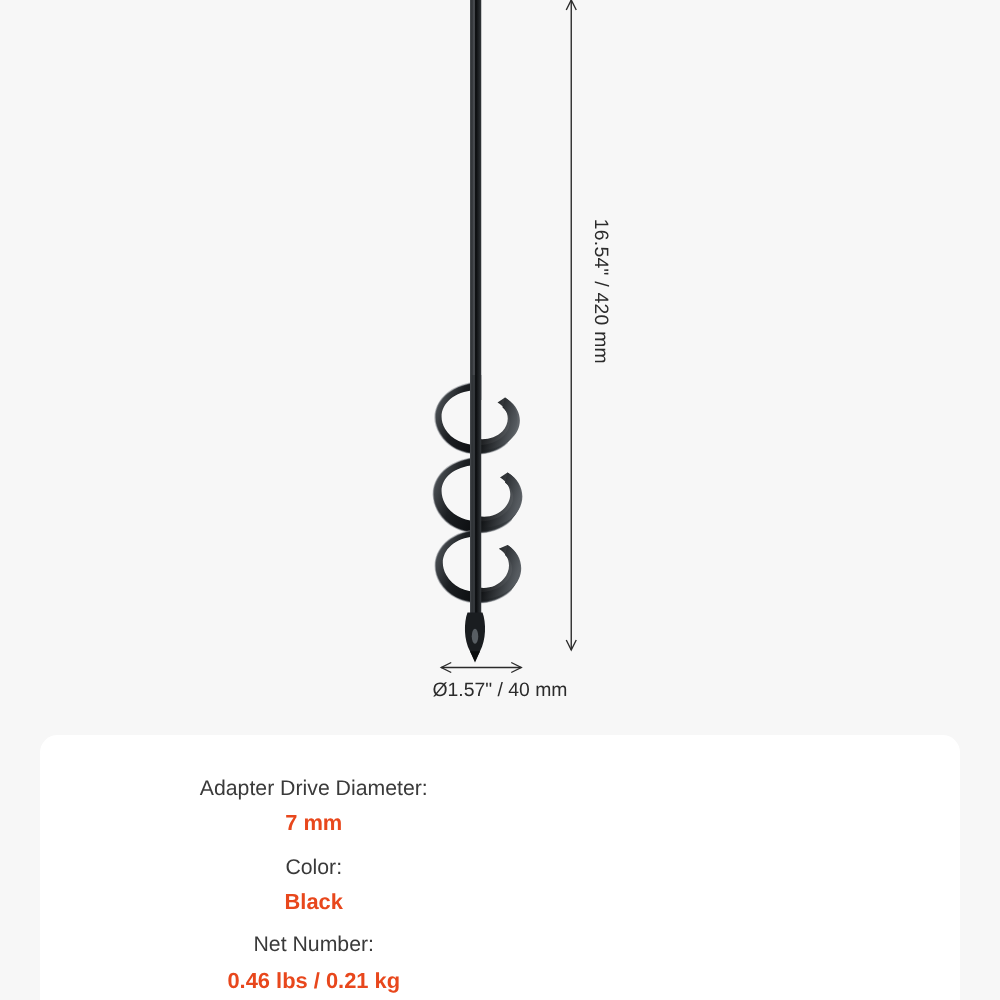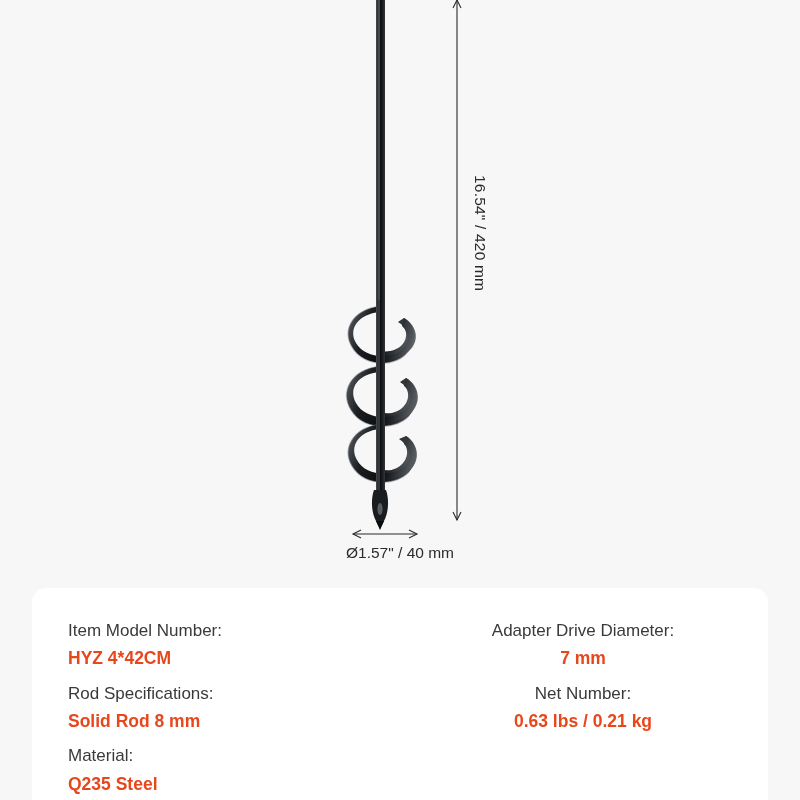--- a/index.html
+++ b/index.html
@@ -227,43 +227,32 @@
     </svg>
 
     <div class="vdim-label">16.54" / 420 mm</div>
 
     <div class="hdim-label">Ø1.57"  /  40 mm</div>
   </div>
 
   <div id="spec-card">
     <div class="spec-columns">
 
-      <div class="spec-col left">
-        <div class="spec-pair">
-          <div class="spec-label">Item Model Number:</div>
-          <div class="spec-value">HYZ 4*42CM</div>
-        </div>
-        <div class="spec-pair">
-          <div class="spec-label">Rod Specifications:</div>
-          <div class="spec-value">Solid Rod 8 mm</div>
-        </div>
-        <div class="spec-pair">
-          <div class="spec-label">Material:</div>
-          <div class="spec-value">Q235 Steel</div>
-        </div>
-
-      </div>
 
       <div class="spec-col right">
         <div class="spec-pair">
           <div class="spec-label">Adapter Drive Diameter:</div>
           <div class="spec-value">7 mm</div>
         </div>
         <div class="spec-pair">
+          <div class="spec-label">Color:</div>
+          <div class="spec-value">Black</div>
+        </div>
+        <div class="spec-pair">
           <div class="spec-label">Net Number:</div>
-          <div class="spec-value">0.63 lbs / 0.21 kg</div>
+          <div class="spec-value">0.46 lbs / 0.21 kg</div>
         </div>
       </div>
 
     </div>
   </div>
 
 </div>
 
 </body></html>

